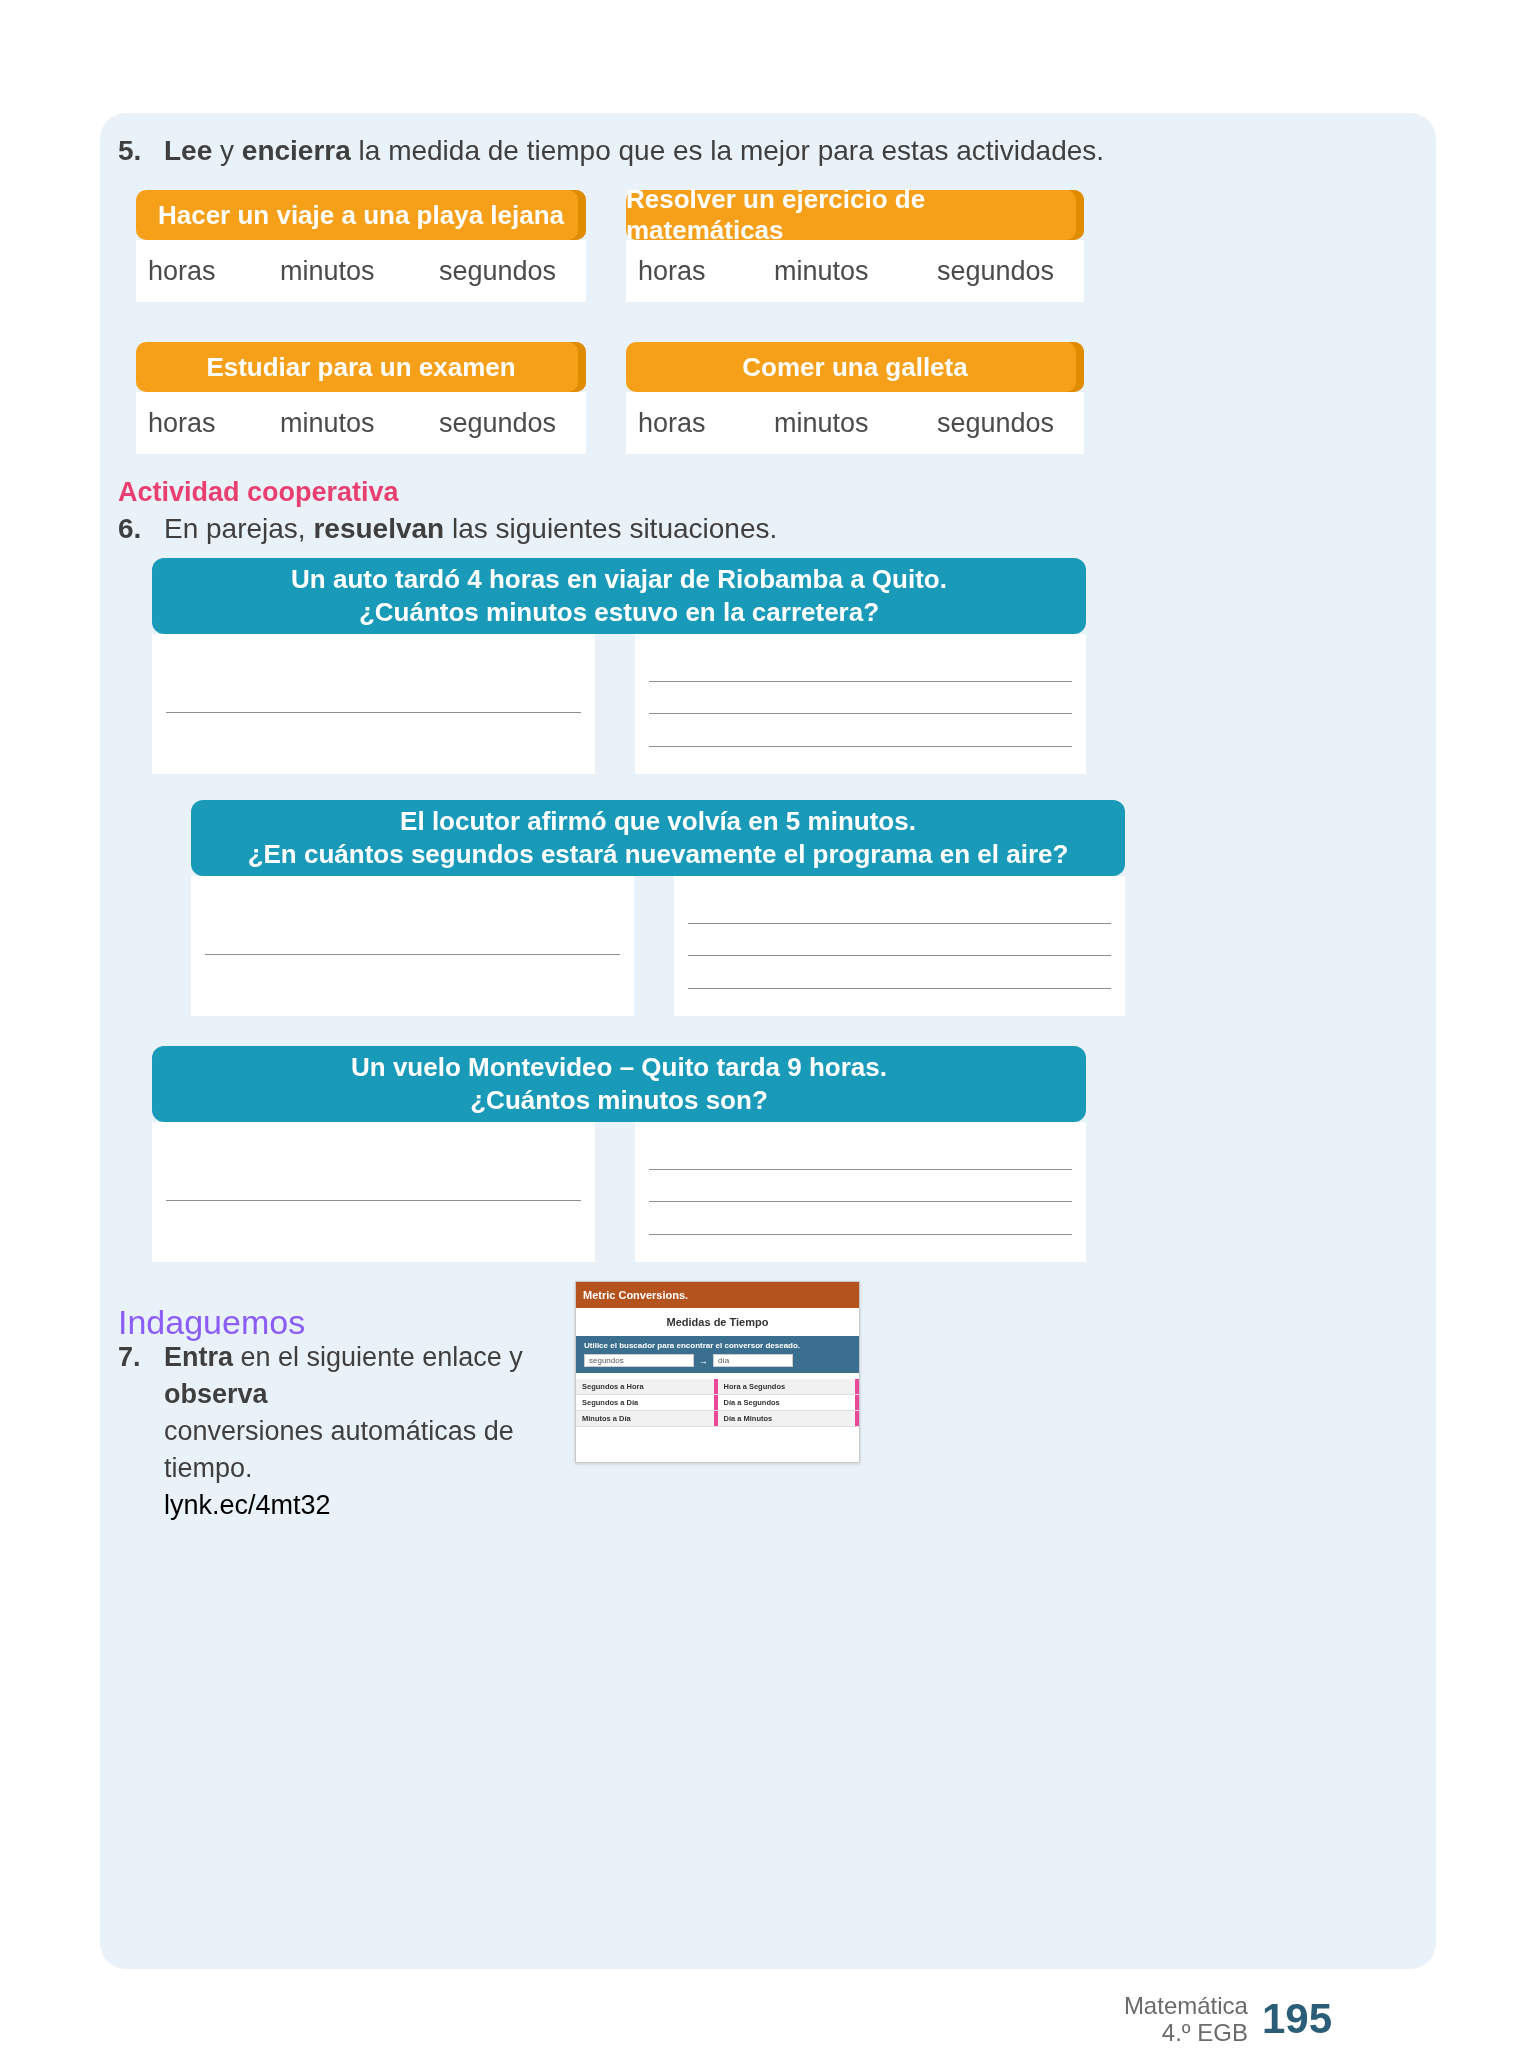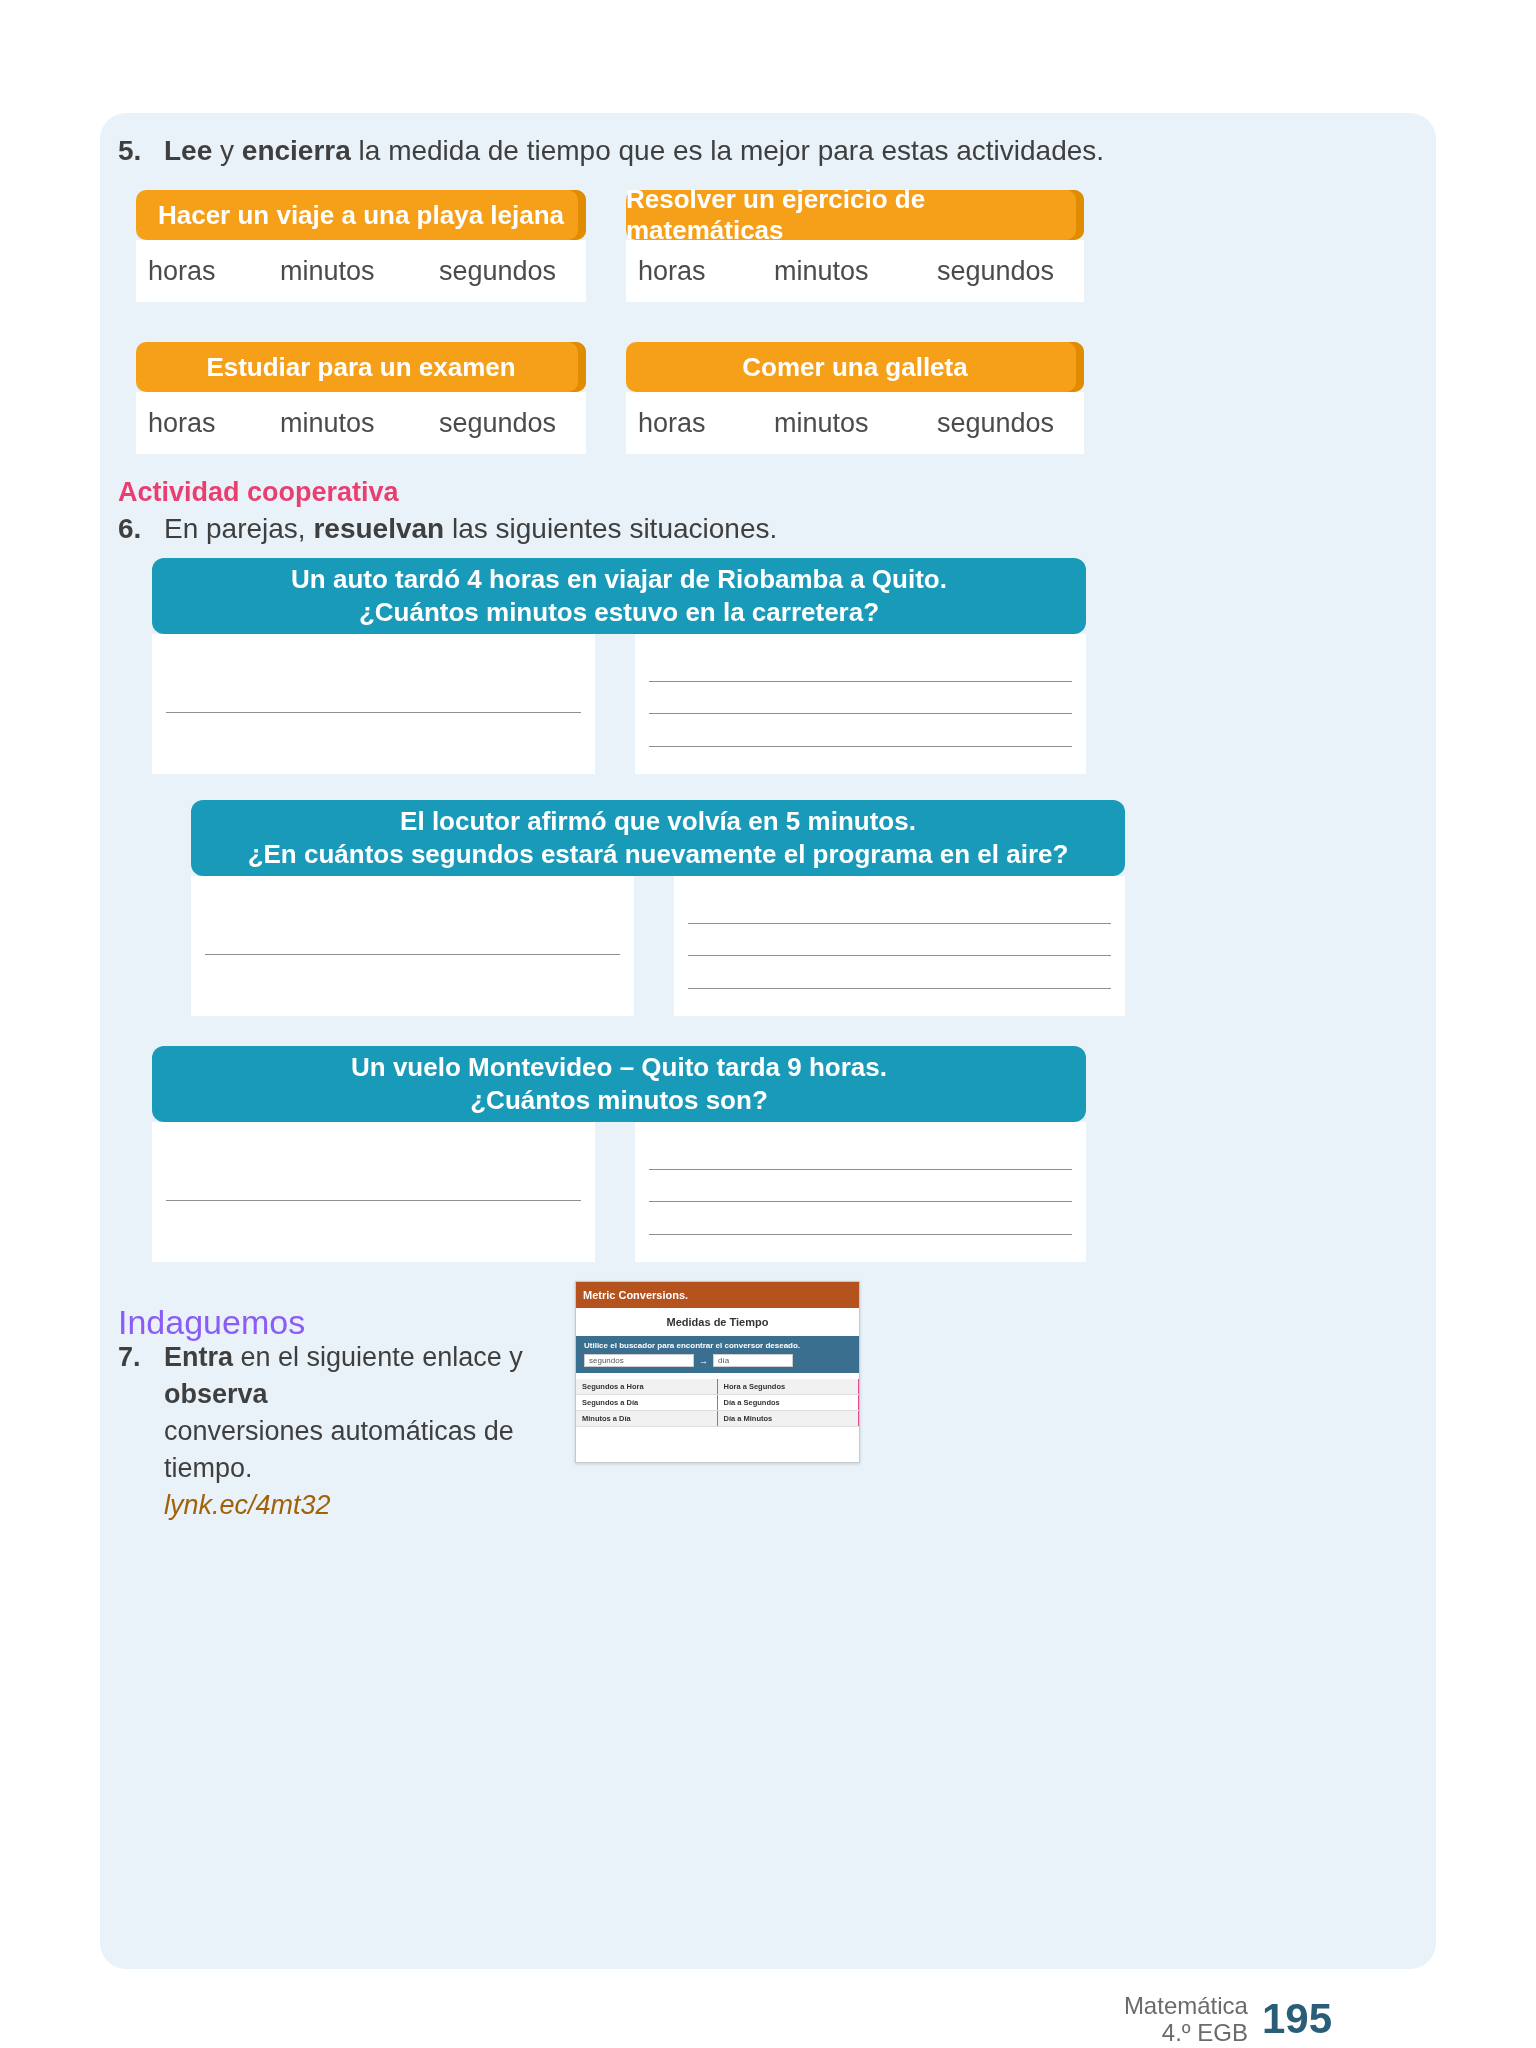--- a/index.html
+++ b/index.html
@@ -24,35 +24,35 @@
   .sit1 { top:445px; } .sit2 { top:687px;margin-left:39px; } .sit3 { top:933px; }
   .sit-banner { background:#1a9ab9; border-radius:12px; min-height:76px; display:flex; flex-direction:column; align-items:center; justify-content:center; color:#ffffff; font-weight:bold; font-size:26px; line-height:33px; text-align:center; padding:5px 12px; position:relative; z-index:1; }
   .sit-boxes { display:flex; gap:40px; }
   .sit-box-left { width:443px; height:140px; background:#ffffff; position:relative; }
   .sit-box-right { flex:1; height:140px; background:#ffffff; position:relative; }
   .ans-line { position:absolute; left:14px; right:14px; border-bottom:1.5px solid #8f8f8f; }
   .single { top:78px; }
   .l1 { top:47px; } .l2 { top:79px; } .l3 { top:112px; }
 
   .ex7-text span { display:block; }
-  .ex7-link { display:block; color:#a16207; font-style:italic; text-decoration:none; cursor:pointer; }
+  .ex7-link { display:block; color:#000000; text-decoration:none; cursor:pointer; }
 
   .webshot { position:absolute; left:475px; top:1168px; width:285px; height:182px; background:#ffffff; border:1px solid #c9c9c9; box-shadow:0 1px 3px rgba(0,0,0,0.15); overflow:hidden; font-family:"Liberation Sans", sans-serif; }
   .ws-header { height:26px; background:#b5531f; color:#ffffff; font-weight:bold; font-size:11px; display:flex; align-items:center; padding:6px 7px; }
   .ws-heading { text-align:center; font-size:11px; font-weight:bold; color:#333333; margin-top:8px; }
   .ws-search { background:#3a6f8f; margin-top:8px; padding:5px 8px 6px; }
   .ws-search-label { color:#ffffff; font-size:8px; font-weight:bold; margin-bottom:4px; }
   .ws-search-row { display:flex; align-items:center; gap:5px; }
   .ws-input { background:#ffffff; border:1px solid #cccccc; font-size:8px; color:#555555; padding:1px 4px; width:110px; height:13px; display:inline-block; overflow:hidden; }
   .ws-input.small { width:80px; }
   .ws-arrow { color:#ffffff; font-size:9px; }
   .ws-table { margin-top:6px; font-size:7.5px; color:#333333; }
   .ws-row { display:flex; border-bottom:1px solid #dddddd; }
   .ws-row:nth-child(odd) { background:#f1f1f1; }
-  .ws-cell { width:50%; padding:3px 6px; font-weight:bold; border-right:1px solid #ec4899; }
+  .ws-cell { width:50%; padding:3px 6px; font-weight:bold; border-right:4px solid #ec4899; }
 
   .footer { position:absolute; right:204px; top:1992px; display:flex; align-items:center; gap:14px; }
   .footer-meta { text-align:right; font-size:24px; color:#6b6b6b; line-height:27px; }
   .footer-page { font-size:42px; font-weight:bold; color:#2a5d77; }
 </style>
 </head>
 <body>
 
 <div class="page">
   <div class="panel">

